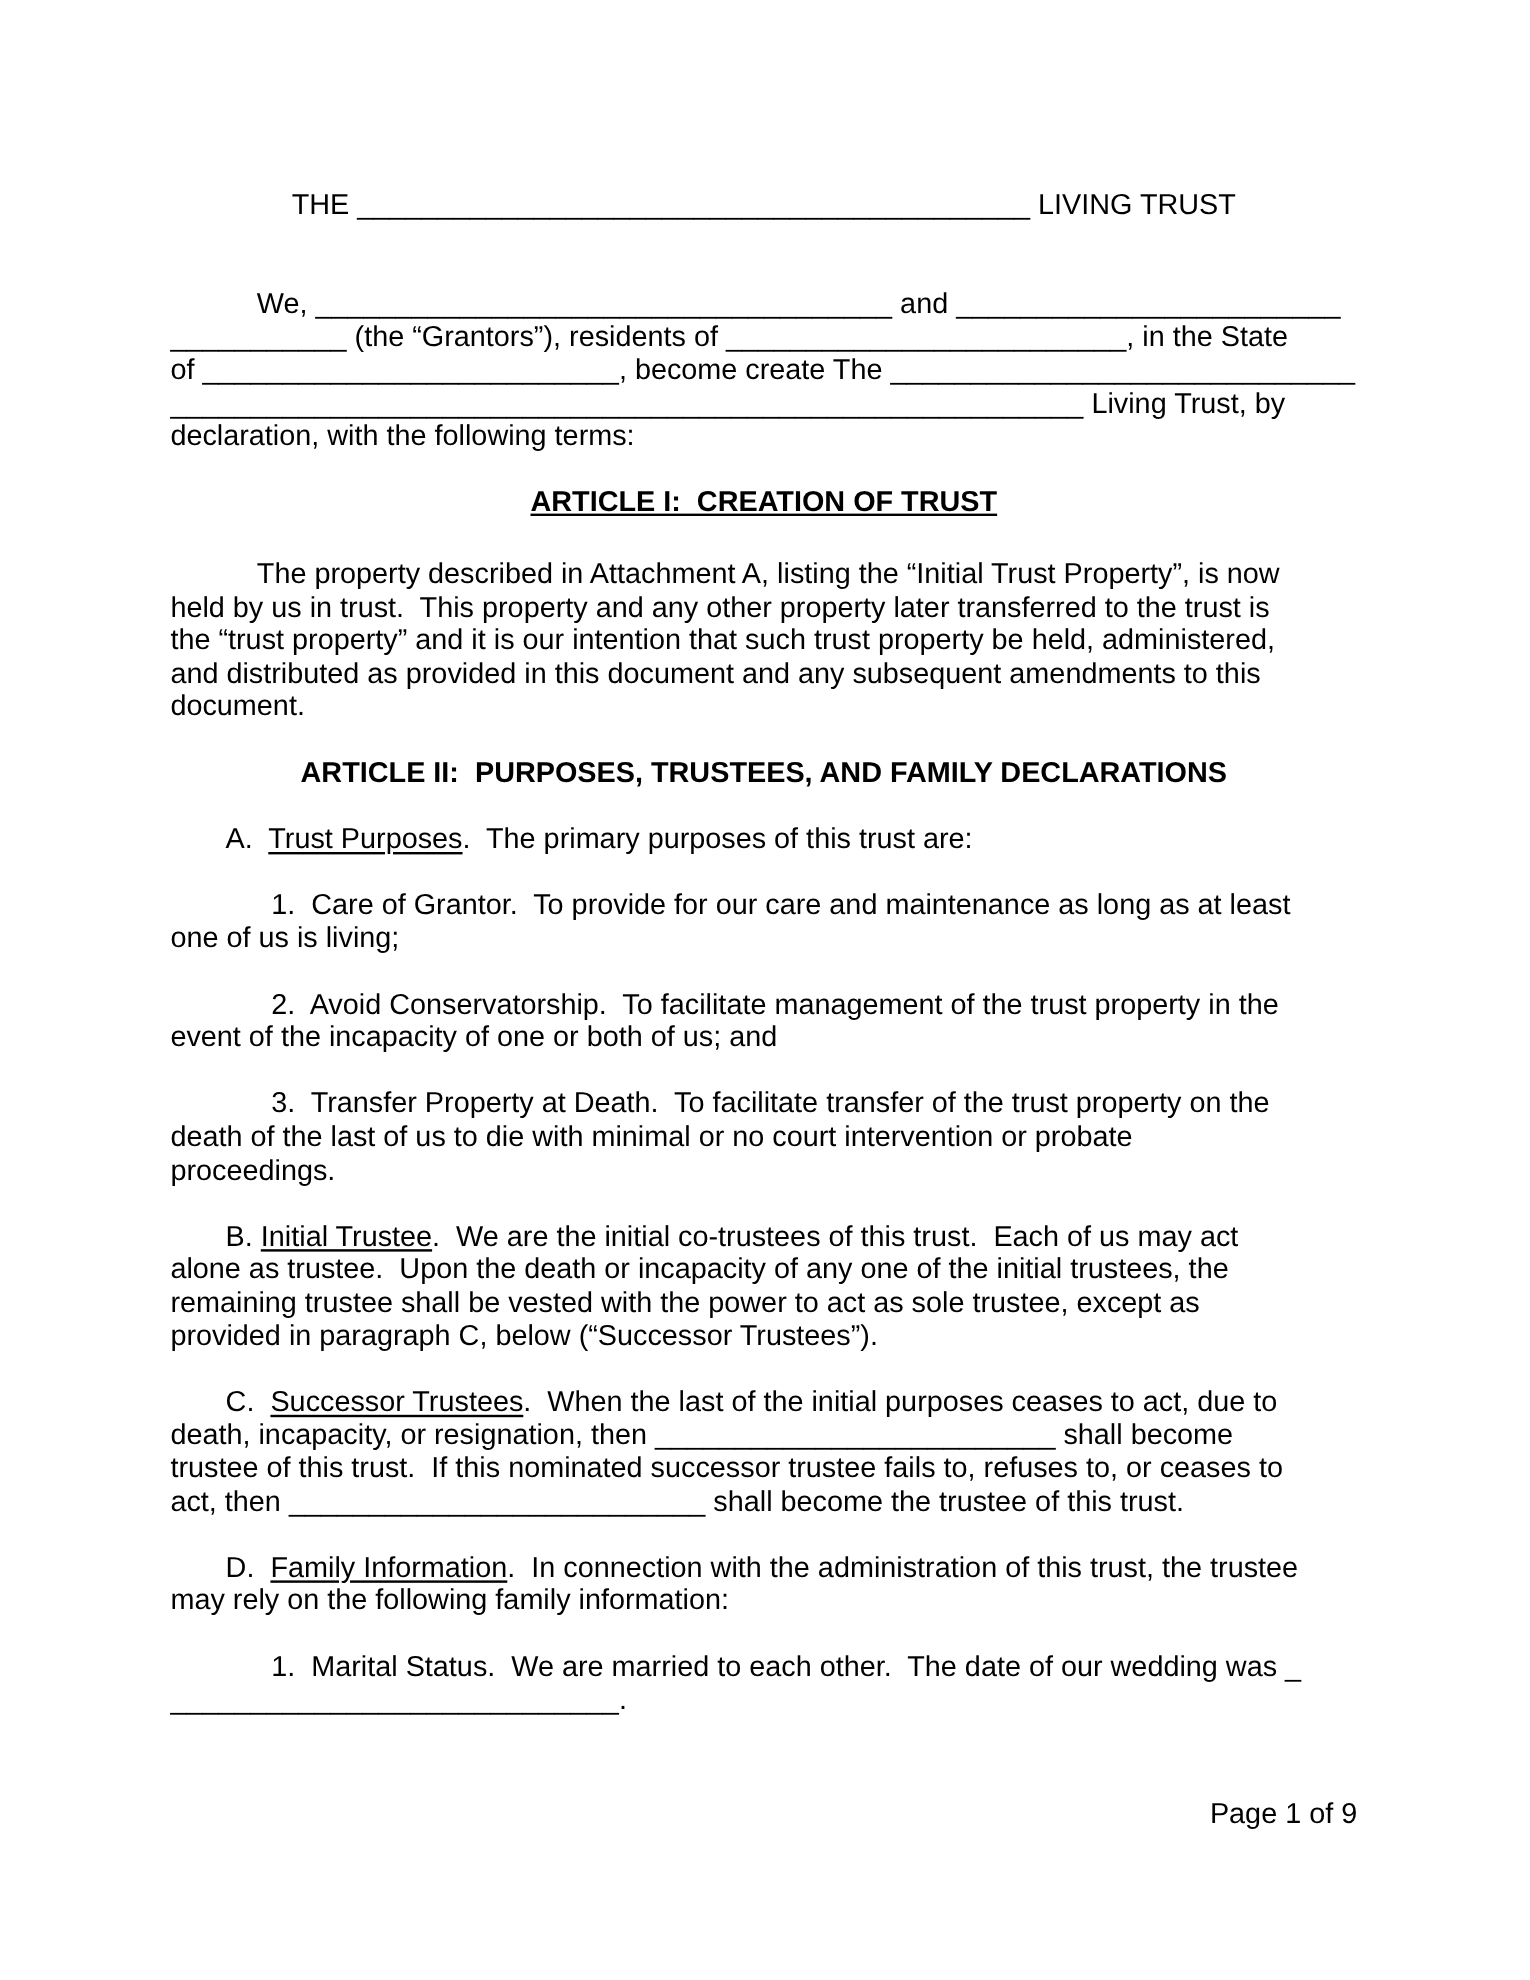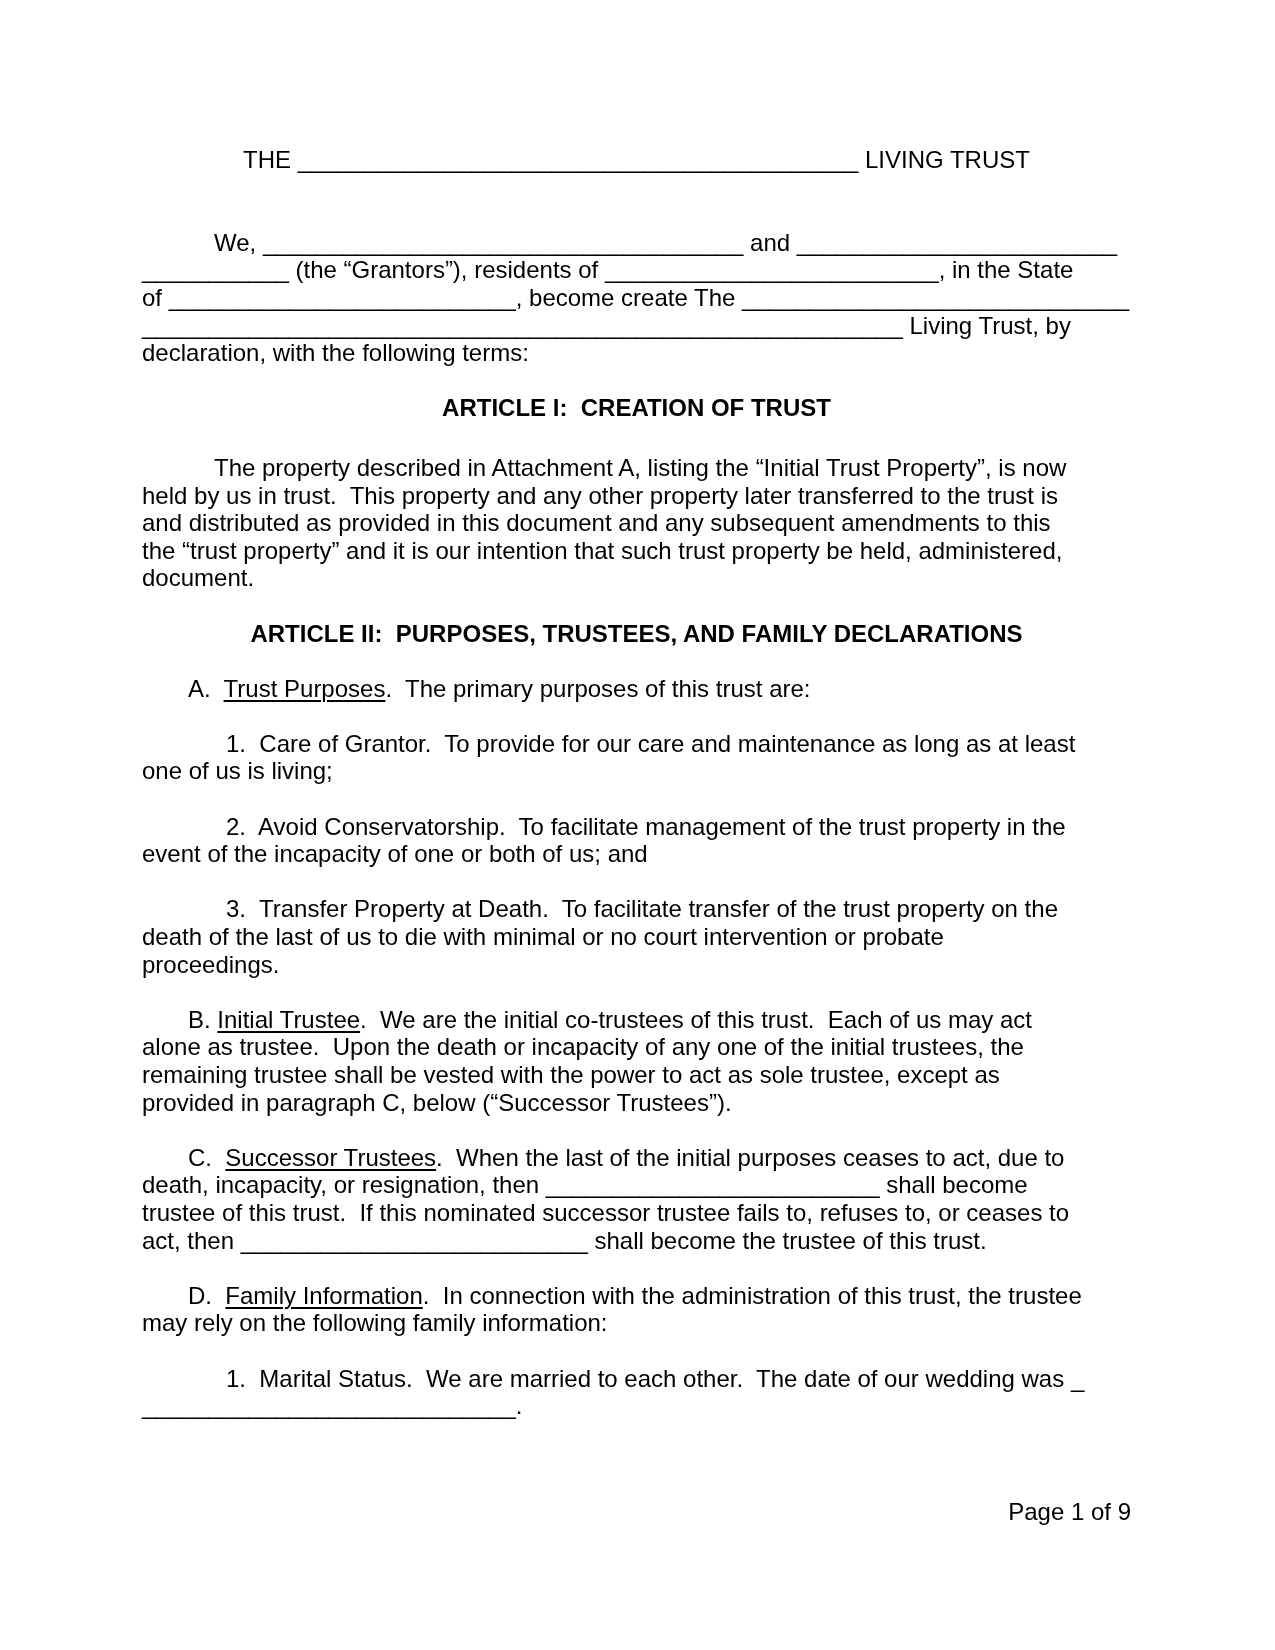--- a/index.html
+++ b/index.html
@@ -48,38 +48,38 @@
     width: 989px;
     text-align: right;
     white-space: pre;
   }
 </style>
 </head>
 <body>
 
 <div class="page">
   <div class="doc">
-      <div class="block ind-none b-center" style="margin-top: 4px;">
+      <div class="block ind-none b-center" style="margin-top: 15px;">
         <div class="ln first"><span>THE </span><span class="blank">__________________________________________</span><span> LIVING TRUST</span></div>
       </div>
       <div class="block ind-para" style="margin-top: 55.2px;">
         <div class="ln first"><span>We, </span><span class="blank">____________________________________</span><span> and </span><span class="blank">________________________</span></div>
         <div class="ln"><span class="blank">___________</span><span> (the “Grantors”), residents of </span><span class="blank">_________________________</span><span>, in the State</span></div>
         <div class="ln"><span>of </span><span class="blank">__________________________</span><span>, become create The </span><span class="blank">_____________________________</span></div>
         <div class="ln"><span class="blank">_________________________________________________________</span><span> Living Trust, by</span></div>
         <div class="ln"><span>declaration, with the following terms:</span></div>
       </div>
-      <div class="block ind-none b-center b-bold" style="margin-top: 27.6px;">
+      <div class="block ind-none b-center b-bold" style="margin-top: 27.6px; text-decoration: underline;">
         <div class="ln first"><span>ARTICLE I:  CREATION OF TRUST</span></div>
       </div>
       <div class="block ind-para" style="margin-top: 32px;">
         <div class="ln first"><span>The property described in Attachment A, listing the “Initial Trust Property”, is now</span></div>
         <div class="ln"><span>held by us in trust.  This property and any other property later transferred to the trust is</span></div>
+        <div class="ln"><span>the “trust property” and it is our intention that such trust property be held, administered,</span></div>
         <div class="ln"><span>and distributed as provided in this document and any subsequent amendments to this</span></div>
-        <div class="ln"><span>the “trust property” and it is our intention that such trust property be held, administered,</span></div>
         <div class="ln"><span>document.</span></div>
       </div>
       <div class="block ind-none b-center b-bold" style="margin-top: 27.6px;">
         <div class="ln first"><span>ARTICLE II:  PURPOSES, TRUSTEES, AND FAMILY DECLARATIONS</span></div>
       </div>
       <div class="block ind-letter" style="margin-top: 27.6px;">
         <div class="ln first"><span>A.  </span><span class="ul">Trust Purposes</span><span>.  The primary purposes of this trust are:</span></div>
       </div>
       <div class="block ind-number" style="margin-top: 27.6px;">
         <div class="ln first"><span>1.  Care of Grantor.  To provide for our care and maintenance as long as at least</span></div>

